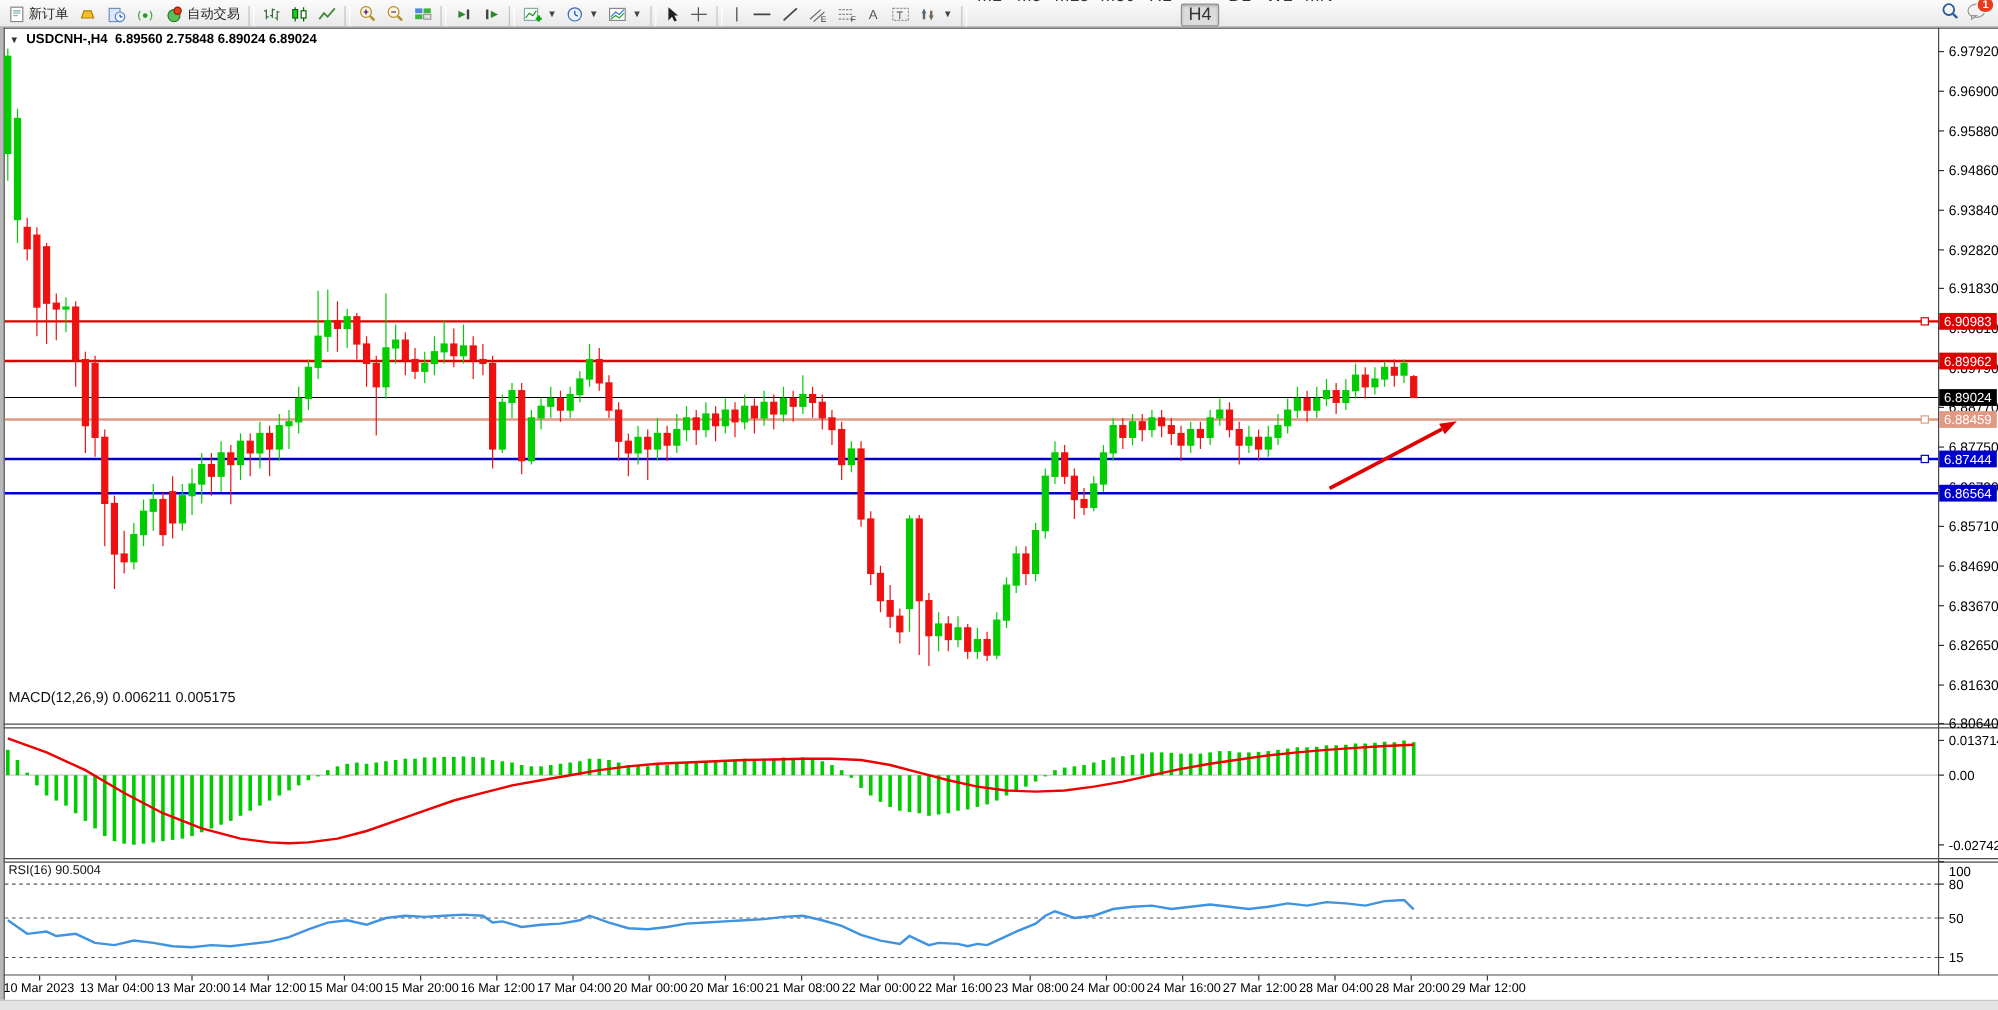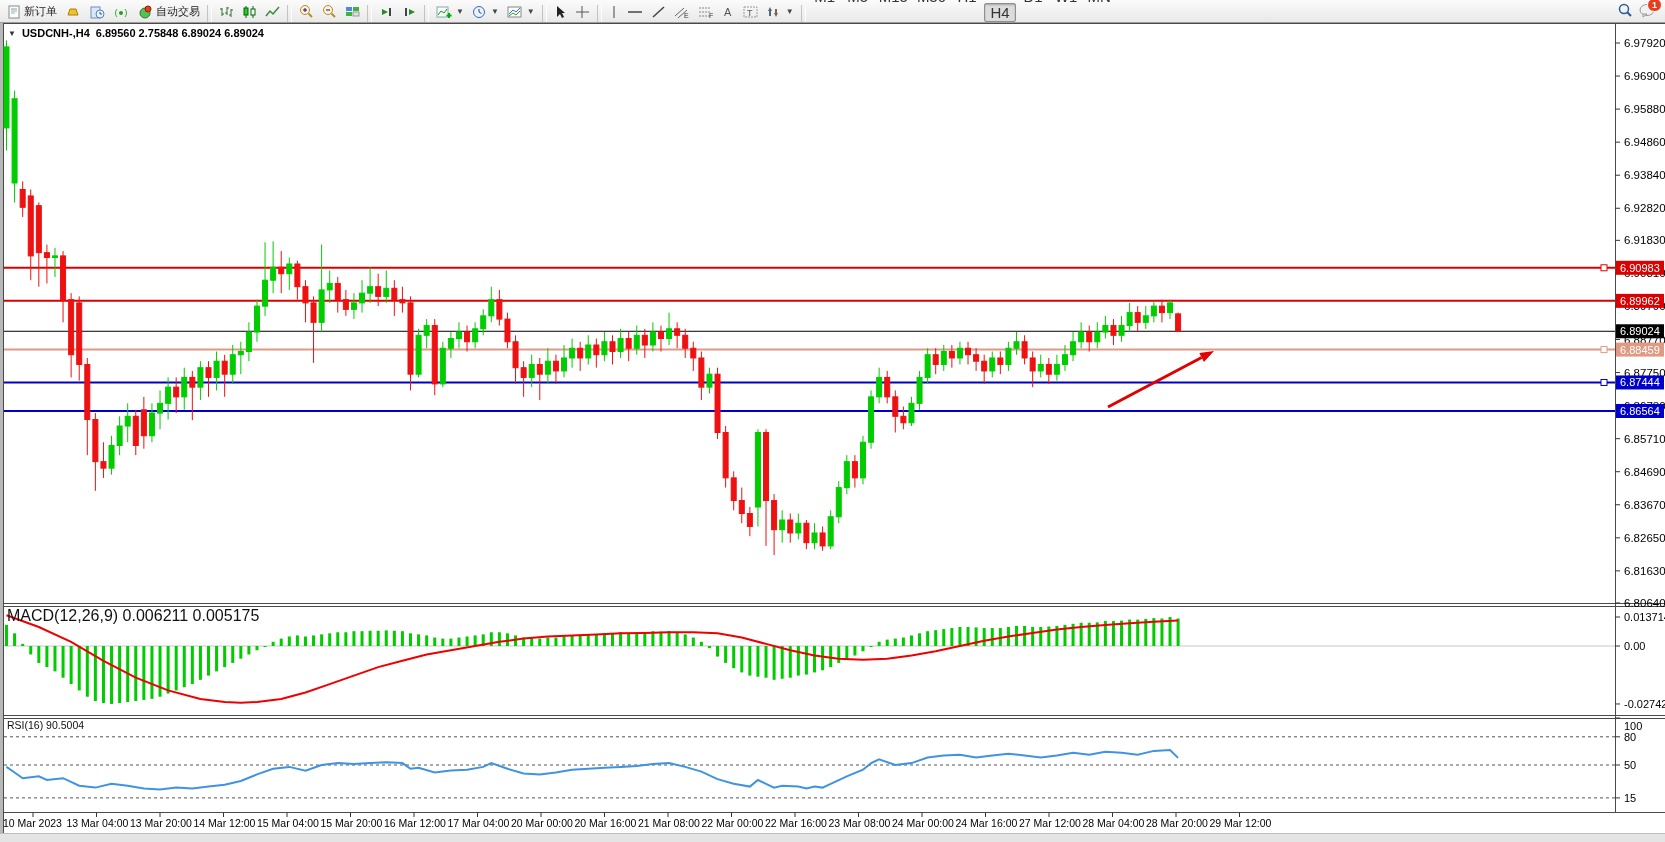--- a/index.html
+++ b/index.html
@@ -19,21 +19,21 @@
   .tf-btn.active{background:#dcdcdc;border:1px solid #8f8f8f;box-shadow:inset 0 1px 2px rgba(0,0,0,.25);margin-top:32px;}
   .caret{font-size:8px;color:#444;margin-left:1px}
   #toolbar-right{margin-left:auto;display:flex;align-items:center;gap:6px;padding-right:6px}
   .badge{position:absolute;top:-4px;right:-6px;background:#e83c1e;color:#fff;border-radius:8px;
     font-size:9px;font-weight:bold;padding:0 4px;line-height:12px;border:1px solid #fff}
   
   #chartsvg{position:absolute;top:0;left:0;}
   .panel-label{position:absolute;font-size:11px;color:#111;z-index:4;white-space:nowrap;}
   #chart-title{top:27px;left:8px;font-weight:bold;color:#000;display:flex;gap:6px;align-items:center}
   #chart-title .tri{font-size:8px;color:#333}
-  #macd-label{top:607px;left:7px;font-size:16px}
+  #macd-label{top:574px;left:7px;font-size:12px}
   #rsi-label{top:719px;left:7px;font-size:10.5px}
   #left-edge{position:absolute;top:23px;left:0;width:3px;height:812px;background:#b8b8b8;border-right:1px solid #777;}
   #bottom-edge{position:absolute;top:833px;left:0;width:1665px;height:9px;background:#e4e4e4;border-top:1px solid #bdbdbd;}
   text{font-family:"Liberation Sans",sans-serif}
 </style>
 </head>
 <body>
 
 <div id="app">
 

